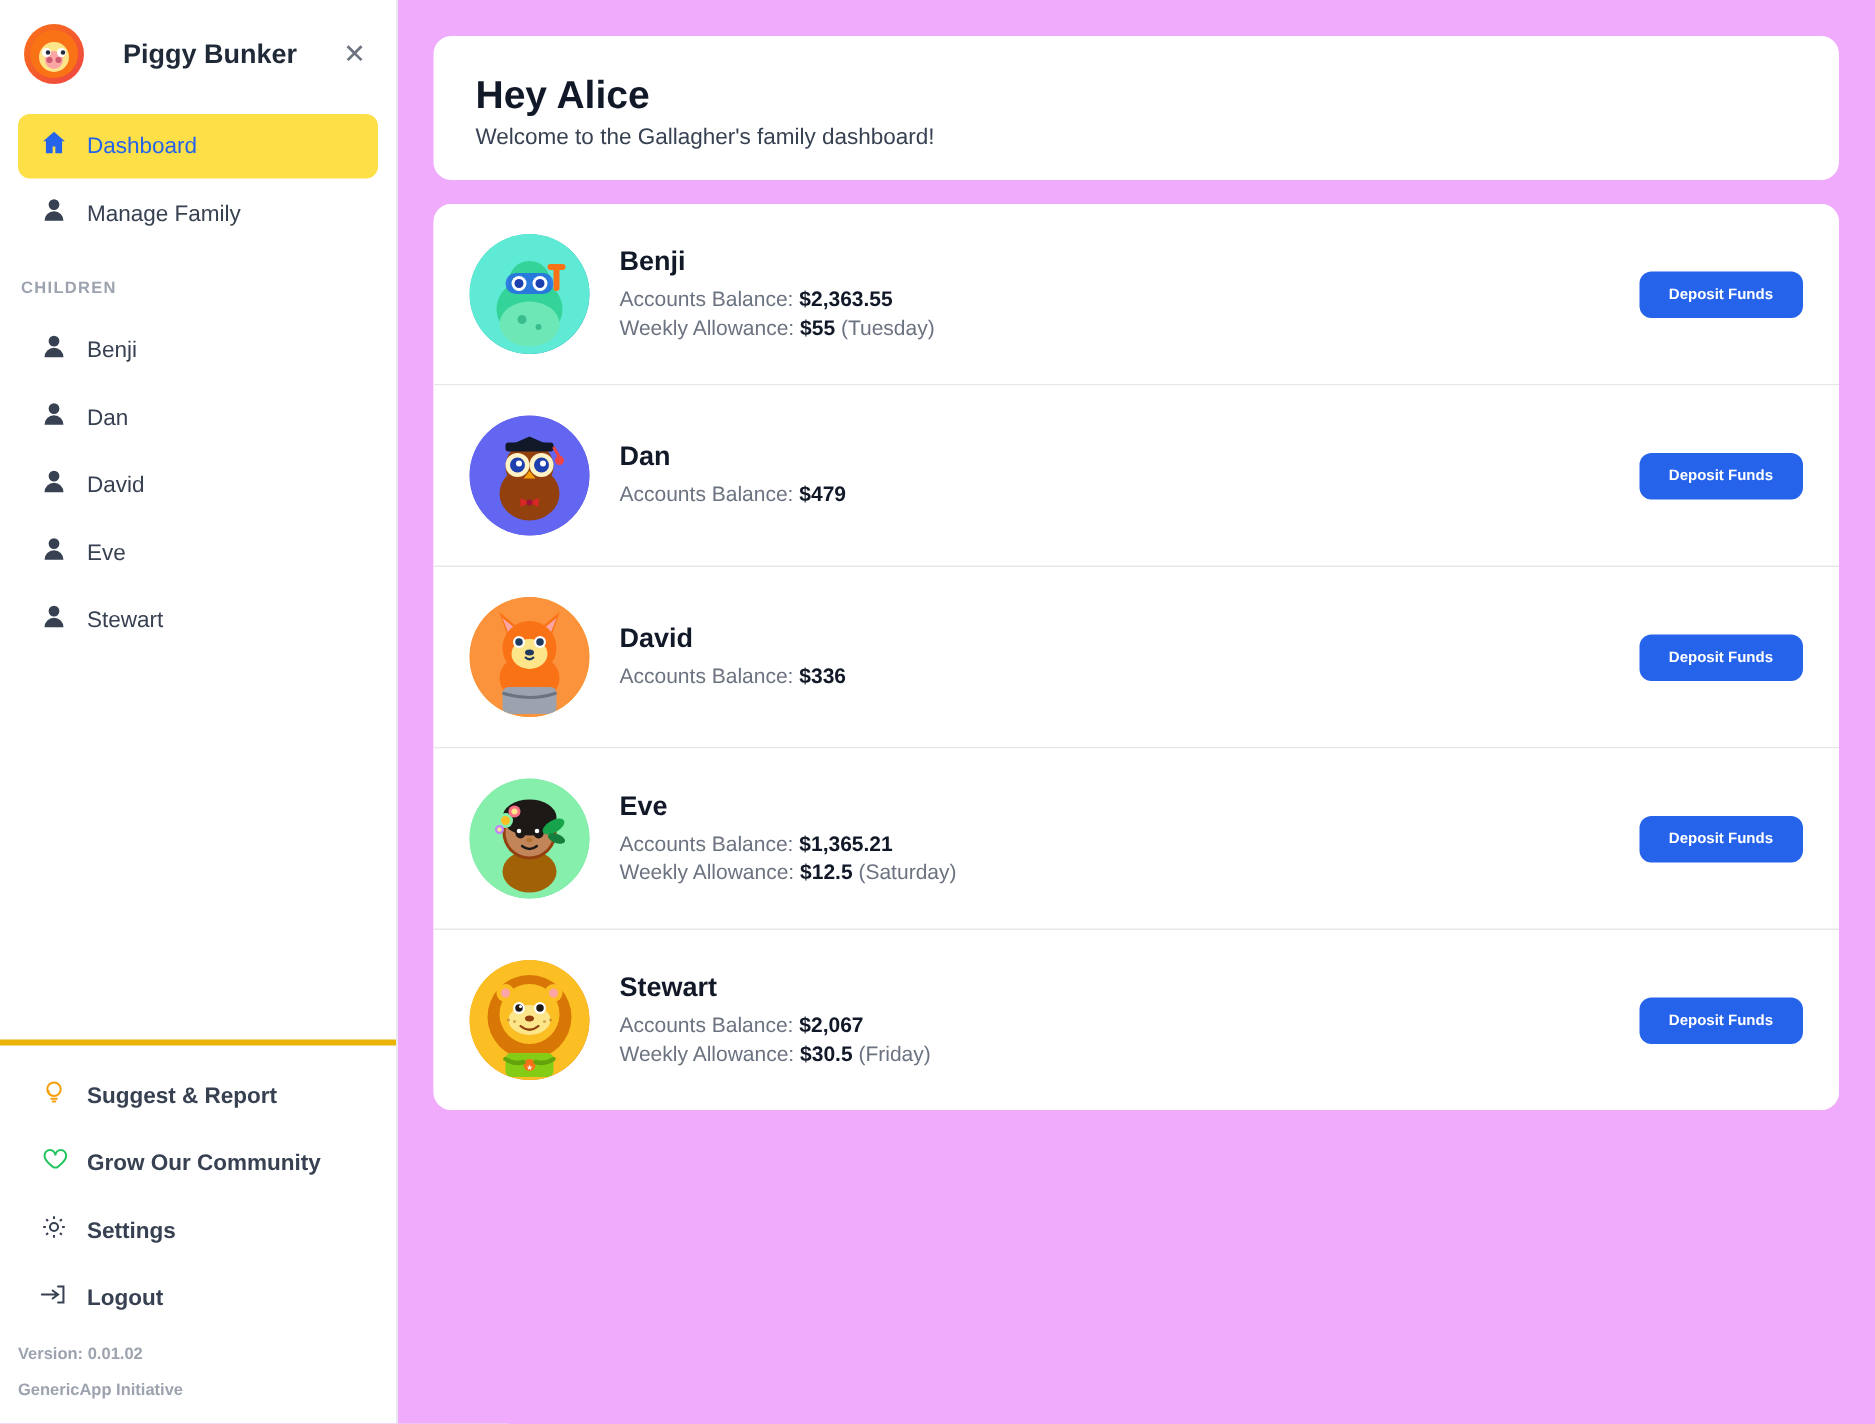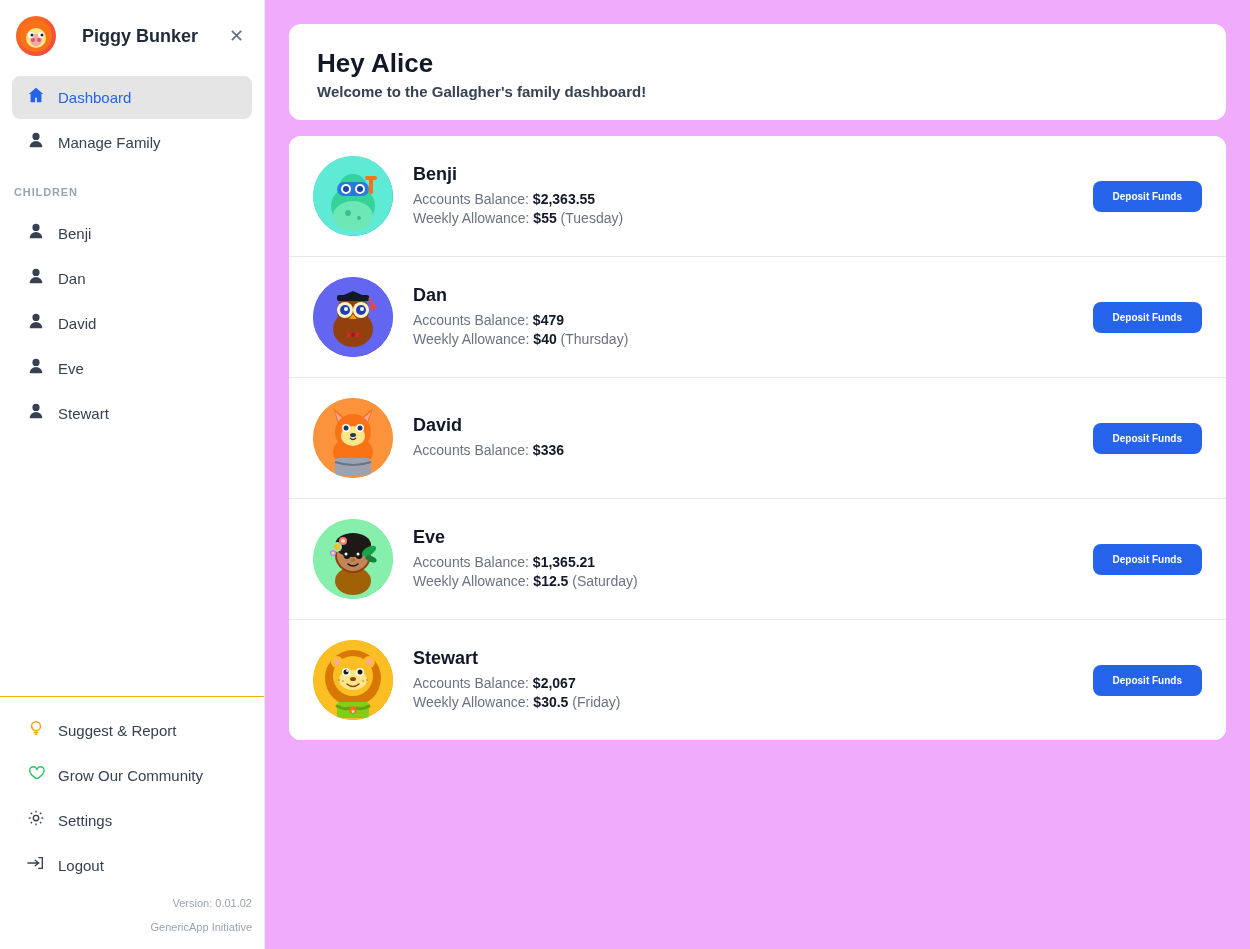--- a/index.html
+++ b/index.html
@@ -74,21 +74,21 @@
       padding: 10px 14px;
       border-radius: 8px;
       cursor: pointer;
       font-size: 15px;
       color: #374151;
       text-decoration: none;
       margin-bottom: 2px;
     }
 
     .nav-item.active {
-      background: #e5e5e5;
+      background: #fde047;
       color: #2563eb;
     }
 
     .nav-icon {
       font-size: 18px;
       width: 20px;
       text-align: center;
     }
 
     .sidebar-section-label {
@@ -96,39 +96,40 @@
       font-weight: 700;
       color: #9ca3af;
       letter-spacing: 0.08em;
       padding: 12px 14px 6px 14px;
       text-transform: uppercase;
     }
 
     .sidebar-bottom {
       margin-top: auto;
       padding: 12px;
-      border-top: 1px solid #eab308;
+      border-top: 4px solid #eab308;
+      font-weight: bold;
     }
 
     .bottom-item {
       display: flex;
       align-items: center;
       gap: 12px;
       padding: 10px 14px;
       border-radius: 8px;
       cursor: pointer;
       font-size: 15px;
       color: #374151;
       margin-bottom: 2px;
     }
 
     .version-text {
       font-size: 11px;
       color: #9ca3af;
-      text-align: right;
+      text-align: left;
       padding: 8px 0 4px 0;
     }
 
     
     .main-content {
       flex: 1;
       background: #f0abfc;
       padding: 24px;
       overflow-y: auto;
     }
@@ -142,21 +143,21 @@
 
     .page-greeting {
       font-size: 26px;
       font-weight: 700;
       color: #111827;
       margin-bottom: 4px;
     }
 
     .page-subtitle {
       font-size: 15px;
-      font-weight: 700;
+      font-weight: 400;
       color: #374151;
     }
 
     .children-list {
       display: flex;
       flex-direction: column;
       gap: 0;
       background: white;
       border-radius: 12px;
       overflow: hidden;
@@ -433,25 +434,20 @@
           <polygon points="46,55 40,58 46,61" fill="#dc2626"></polygon>
           <circle cx="40" cy="58" r="2" fill="#9f1239"></circle>
         </svg>
       </div>
       <div class="child-info">
         <div class="child-name">Dan</div>
         <div class="child-detail">
           <span>Accounts Balance:</span>
           <strong>$479</strong>
         </div>
-        <div class="child-detail">
-          <span>Weekly Allowance:</span>
-          <strong>$40</strong>
-          <span> (Thursday)</span>
-        </div>
       </div>
       <button class="deposit-btn">Deposit Funds</button>
     </div>
 
     <div class="child-card">
       <div class="child-avatar avatar-david">
         <svg width="80" height="80" viewBox="0 0 80 80">
           <circle cx="40" cy="40" r="40" fill="#fb923c"></circle>
 
           <ellipse cx="40" cy="54" rx="20" ry="16" fill="#f97316"></ellipse>

